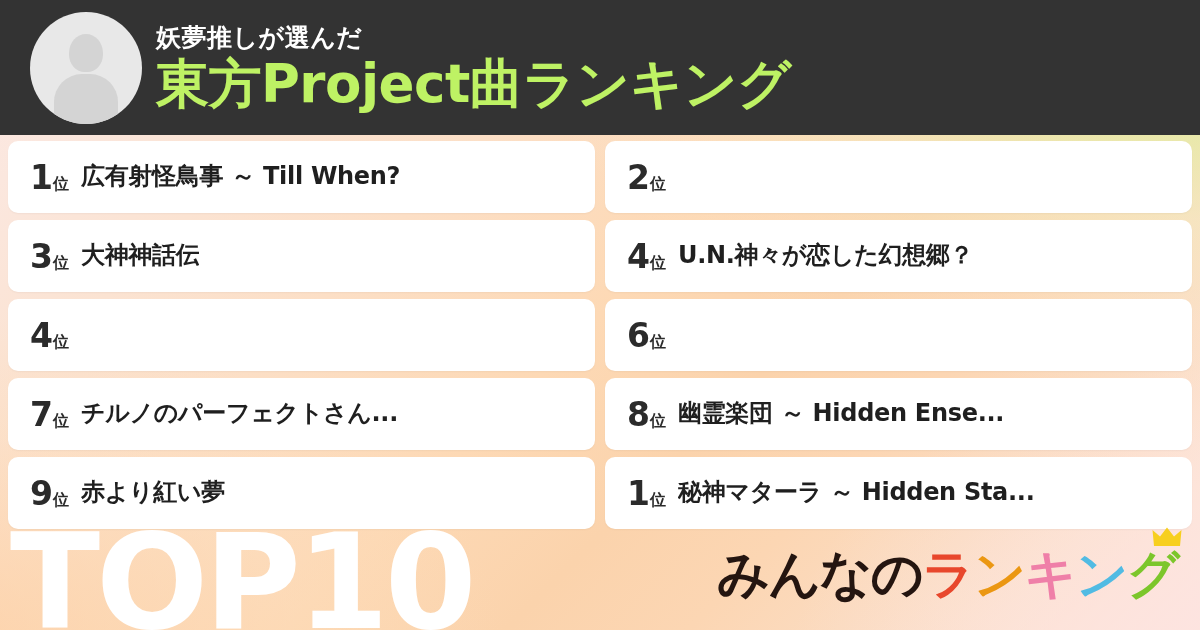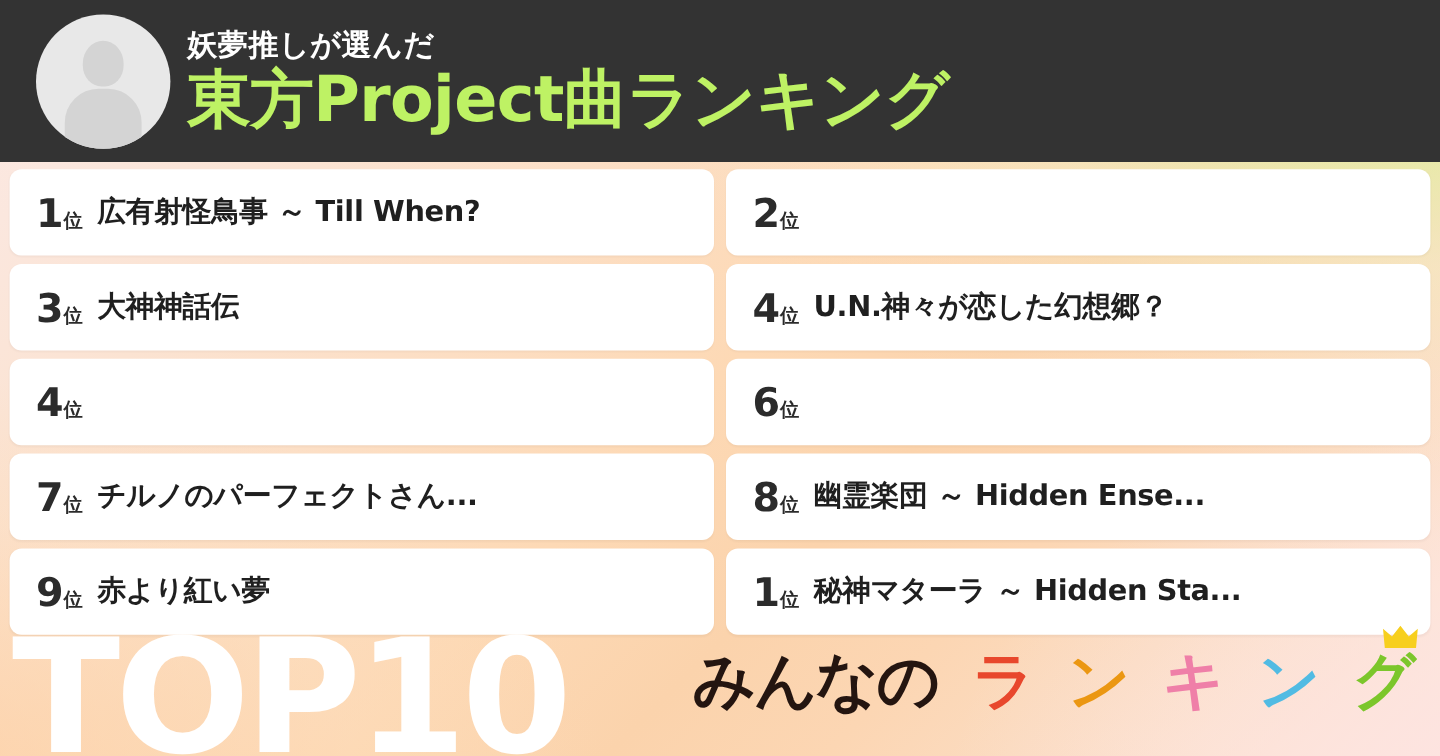--- a/index.html
+++ b/index.html
@@ -203,23 +203,22 @@
     line-height: 1;
     letter-spacing: -4px;
   }
 
   
   .logo {
     position: absolute;
     right: 22px;
     bottom: 24px;
     display: flex;
-    align-items: flex-start;
+    align-items: center;
     height: 64px;
-    gap: 28px;
   }
   .logo .lg {
     font-size: 52px;
     font-weight: 700;
     line-height: 1;
     letter-spacing: -2px;
   }
   .logo .lg-dark { color: #241510; }
   .lg-c1 { color: #e8472c; }
   .lg-c2 { color: #eb9712; }

